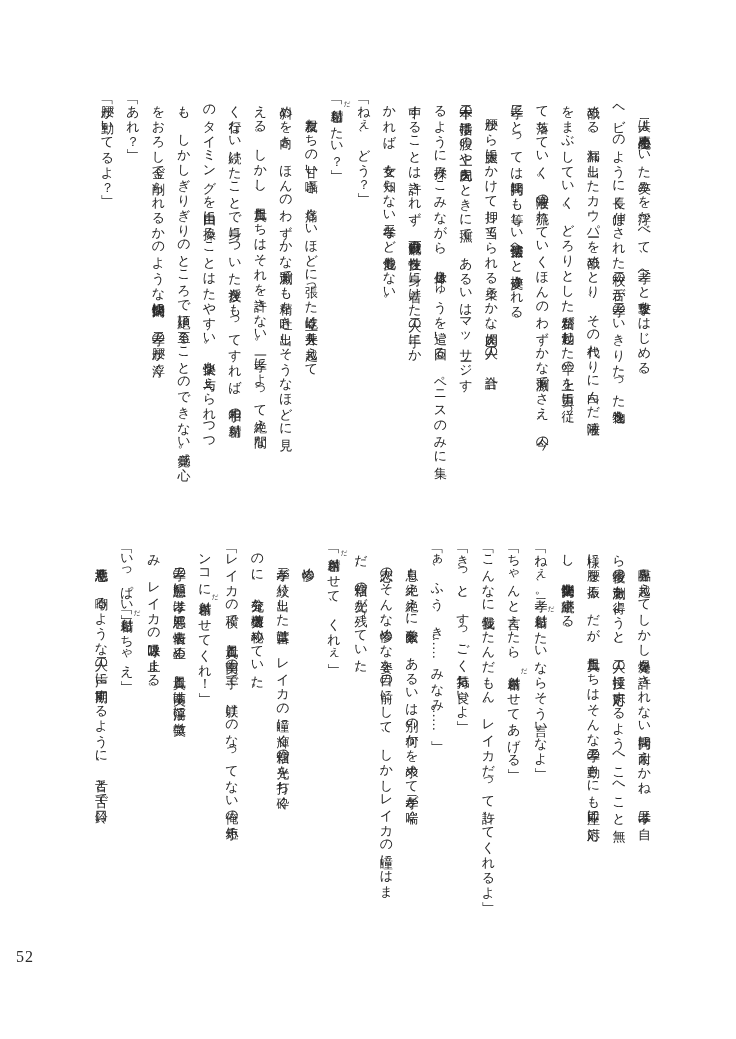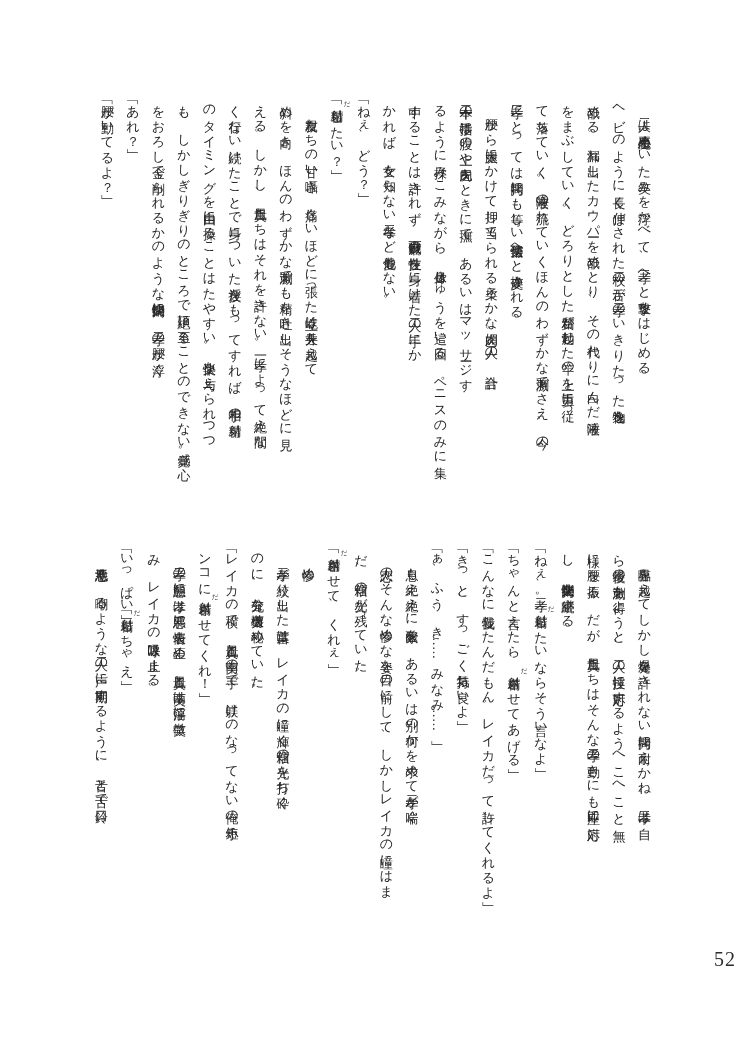--- a/index.html
+++ b/index.html
@@ -23,22 +23,22 @@
   }
   .block-top    { top: 96px;  height: 398px; }
   .block-bottom { top: 545px; height: 398px; }
   .vcol { margin: 0; padding: 0; white-space: pre; }
   ruby { ruby-align: center; }
   ruby rt { font-size: 6.5px; letter-spacing: 0; color: #262626; }
   .page-number {
     position: absolute;
     left: 16px; right: 0;
     top: 948px;
-    text-align: right;
-    font-size: 20px;
+    text-align: left;
+    font-size: 16px;
     color: #2a2a2a;
     letter-spacing: 1px;
   }
 </style>
 </head>
 <body>
 
 <div class="page">
   <div class="vblock block-top">
       <p class="vcol">　二人は小悪魔めいた笑みを浮かべて、孝二へと攻撃をはじめる。</p>

